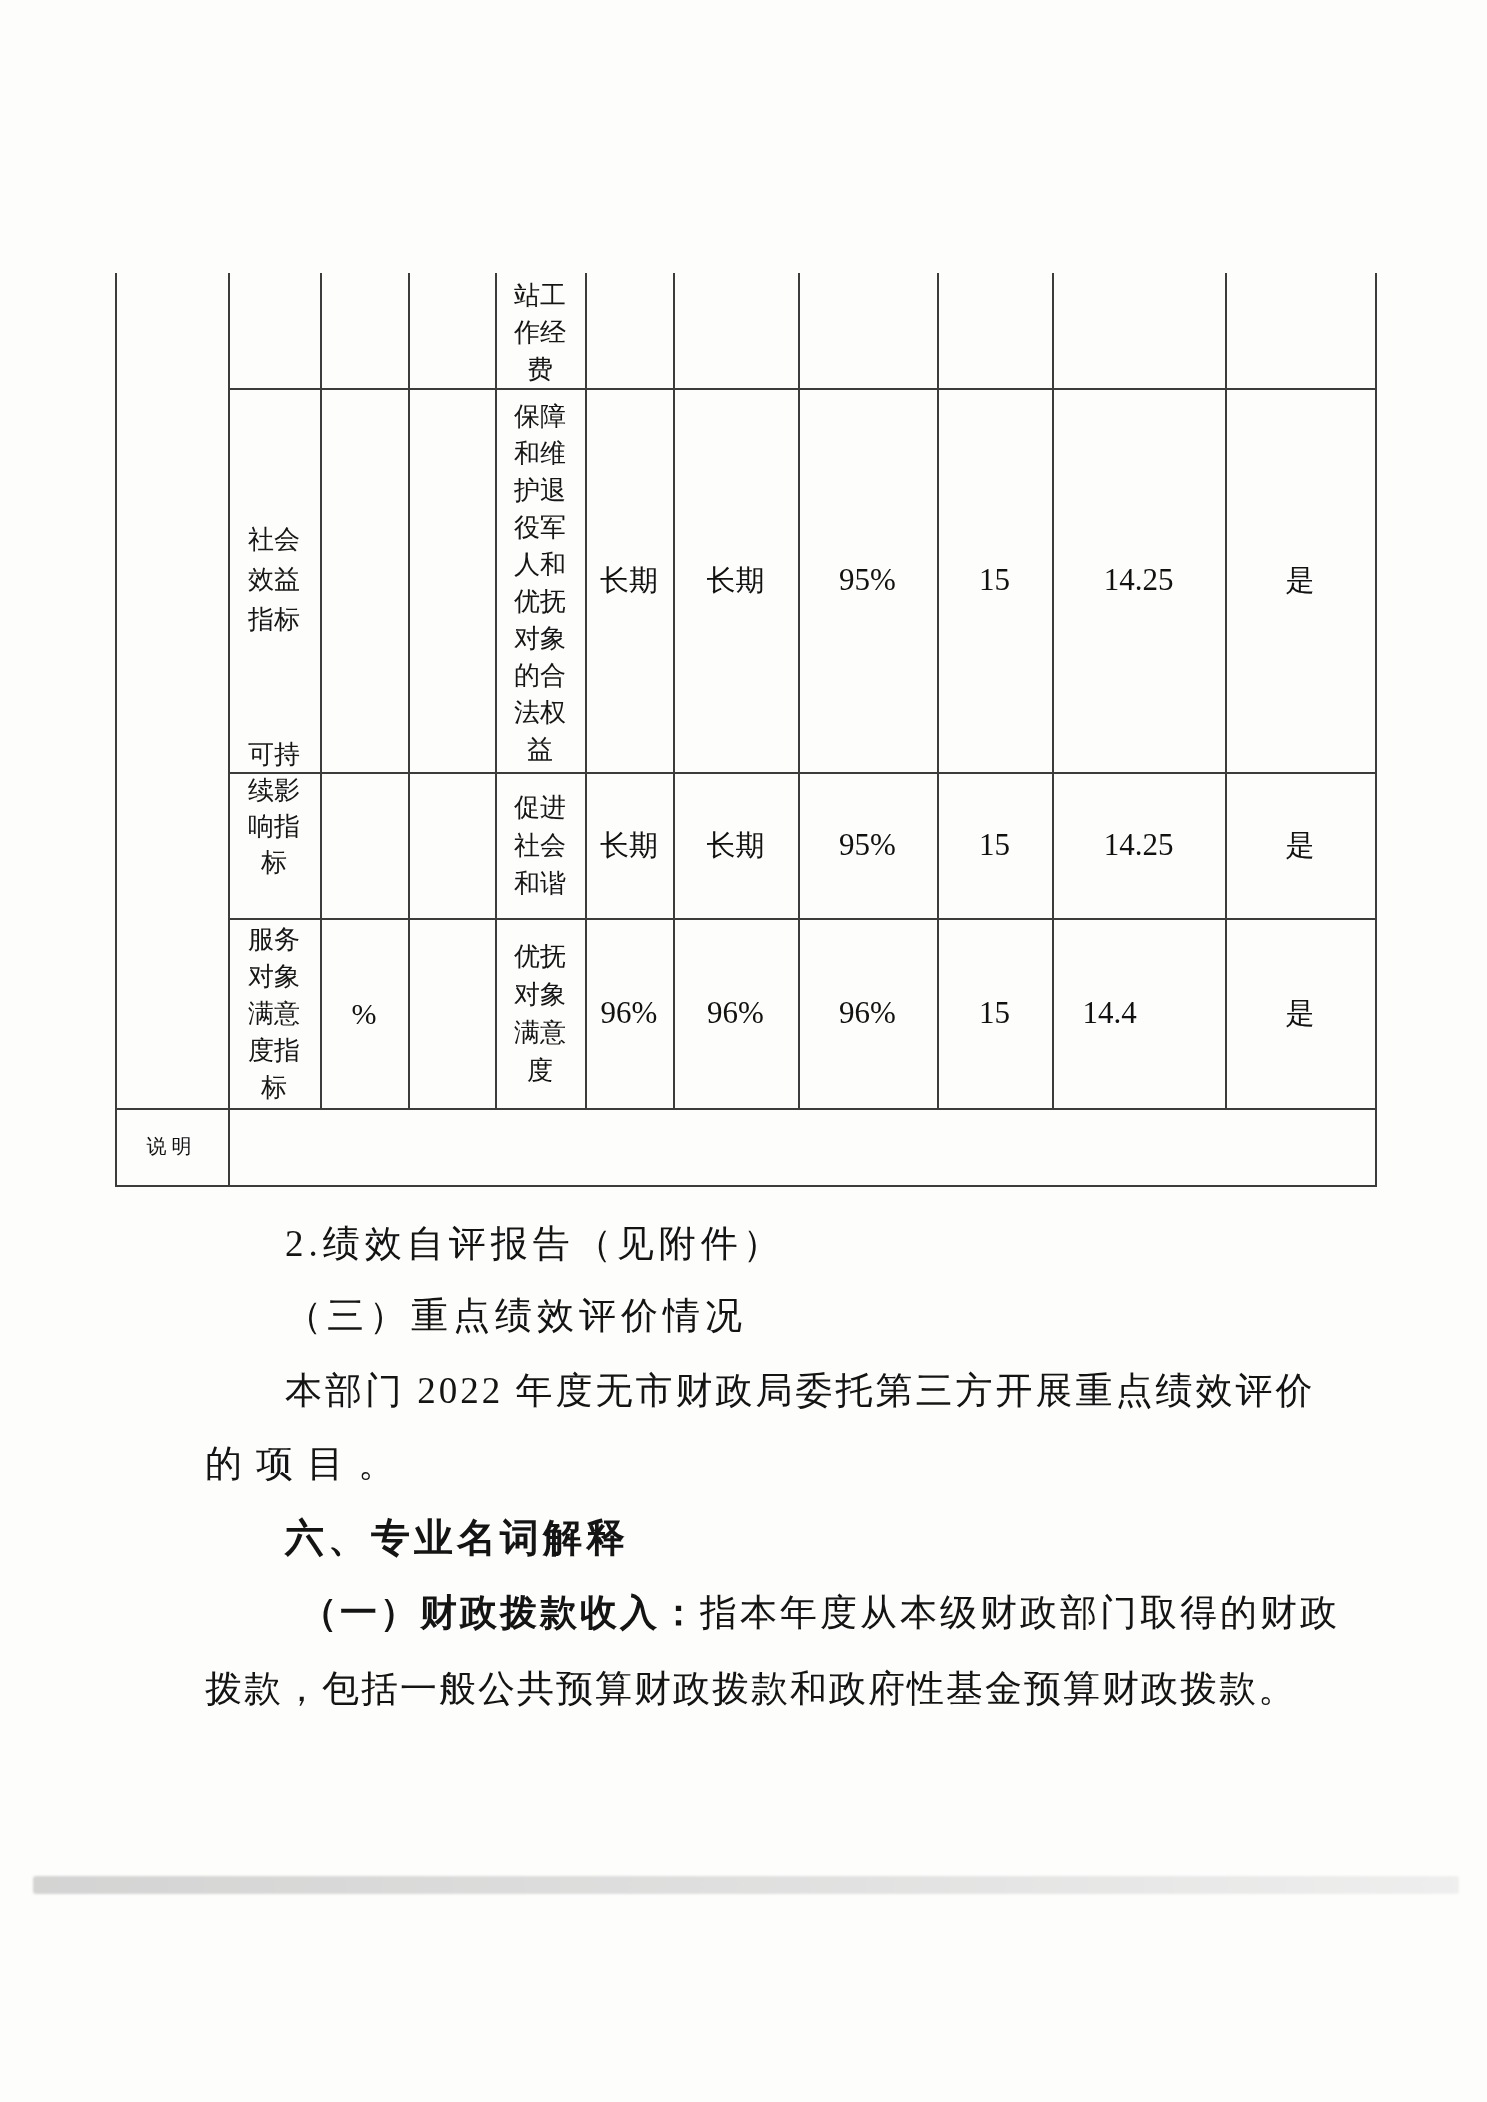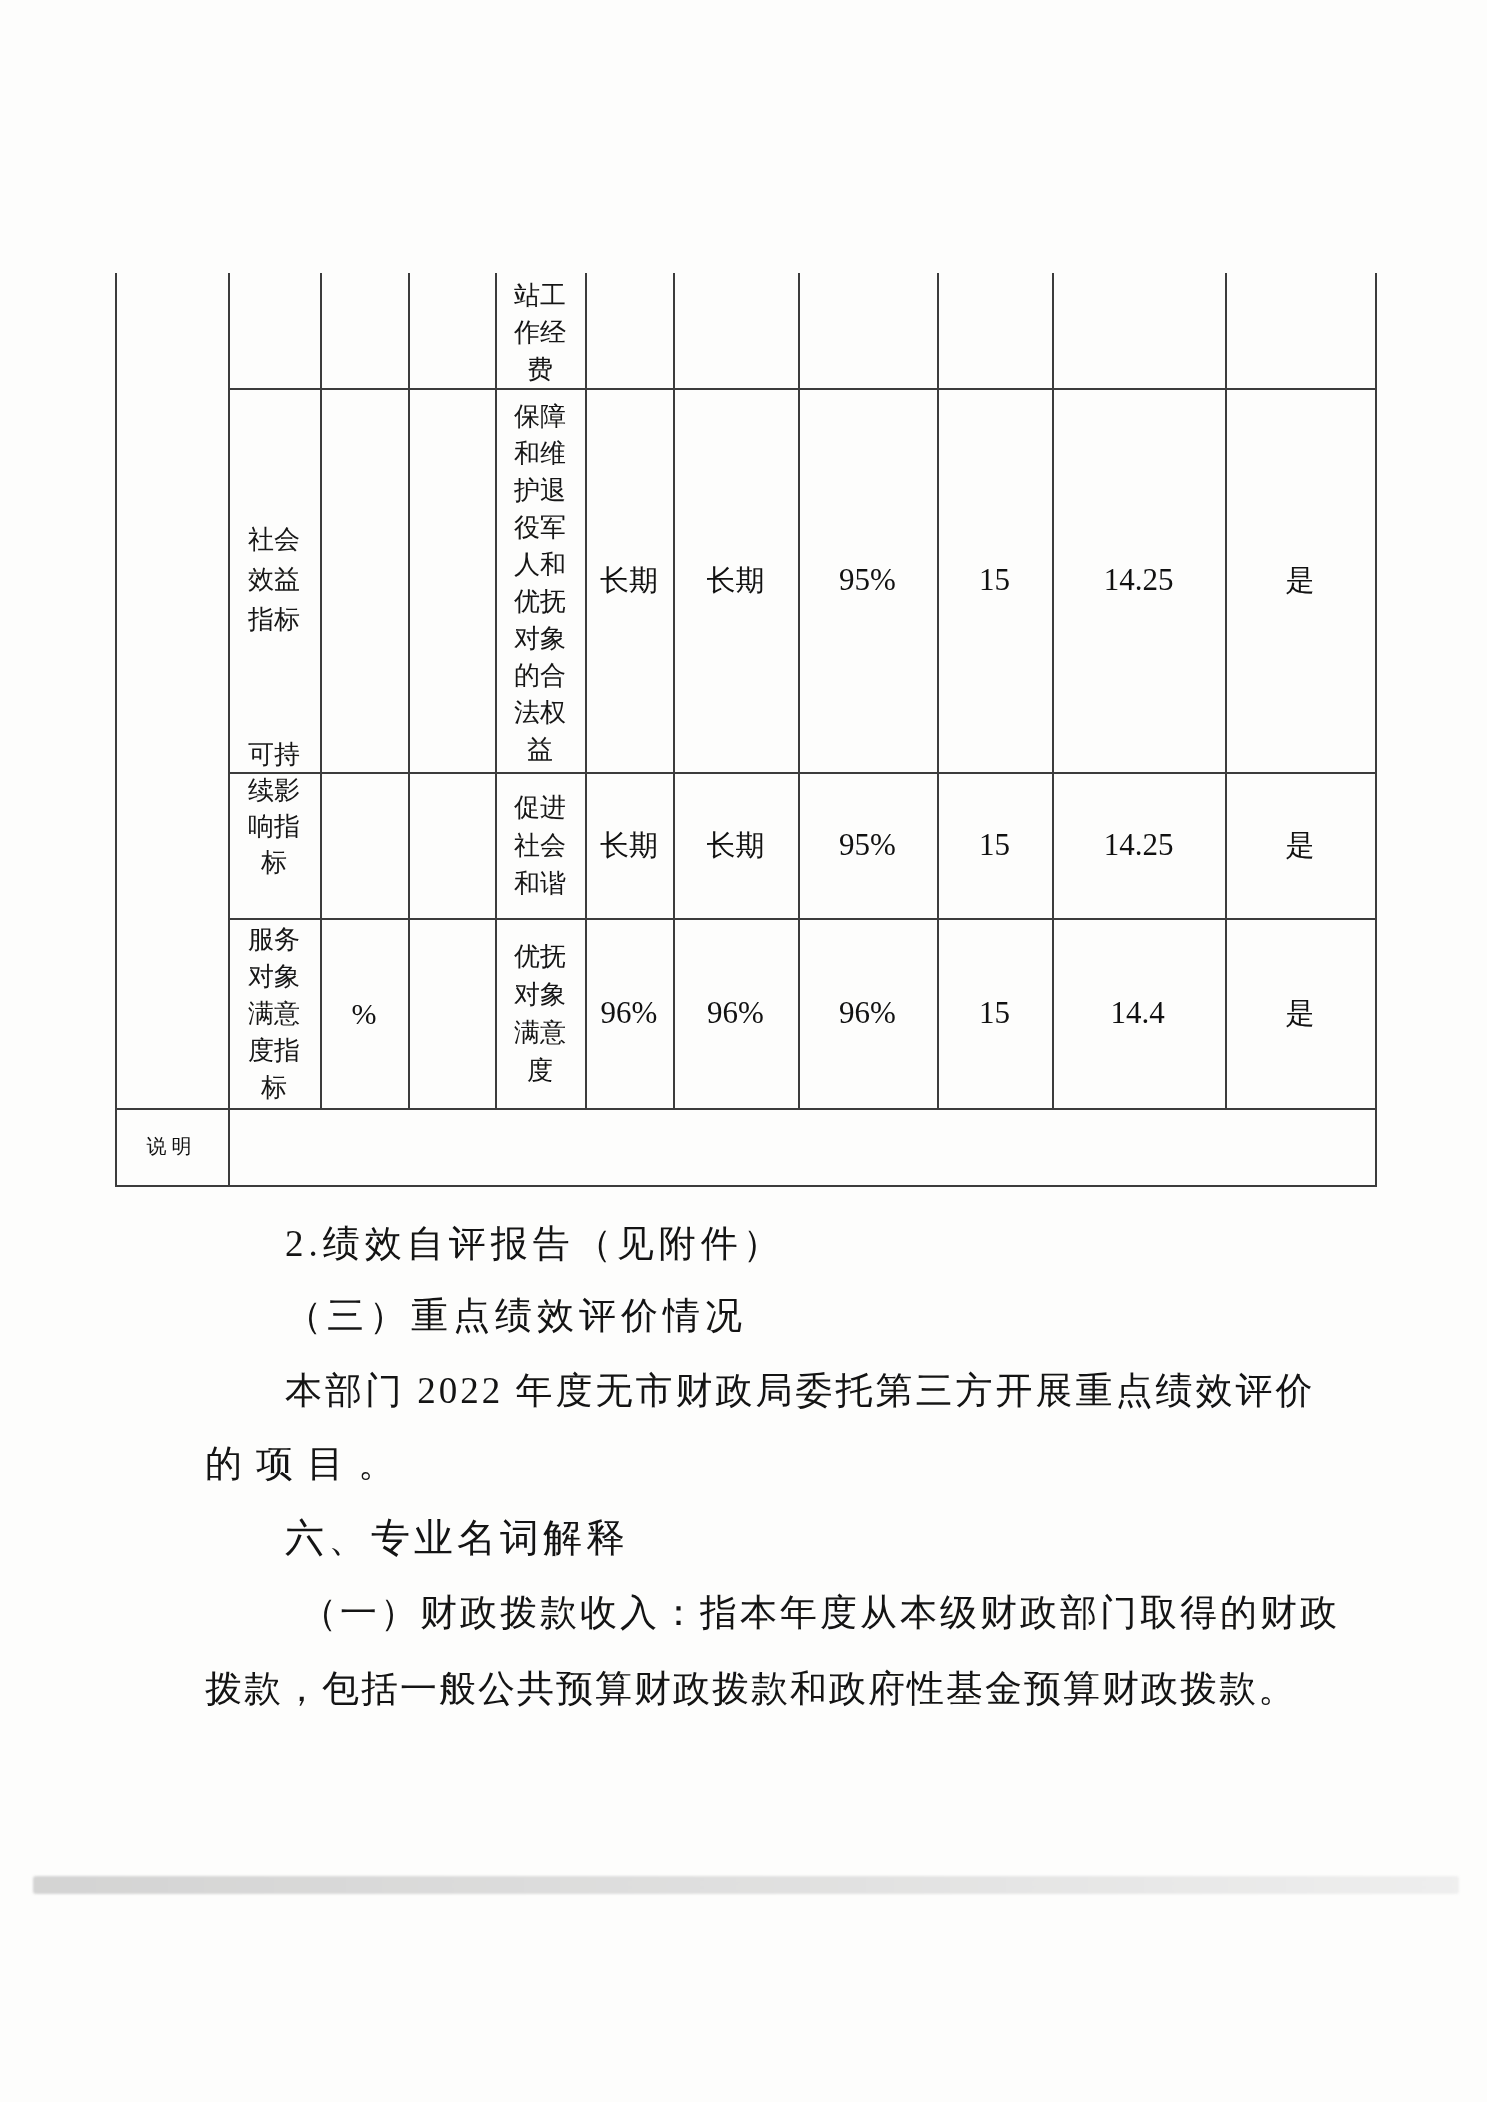--- a/index.html
+++ b/index.html
@@ -22,21 +22,21 @@
   }
   .val{
     position:absolute;text-align:center;
     font-size:31px;line-height:36px;color:#111;
   }
   .valcjk{font-size:29px;}
   .bodyline{
     position:absolute;white-space:nowrap;
     font-size:37px;line-height:48px;color:#141414;
   }
-  .heiti{font-family:"Liberation Sans", sans-serif;font-weight:400;}
+  .heiti{font-family:"Liberation Sans", sans-serif;font-weight:700;}
   .streak{
     position:absolute;left:33px;top:1876px;width:1426px;height:18px;
     background:linear-gradient(to right,#b9b9b9 0%,#cfcfcf 55%,#e6e6e6 100%);
     opacity:.6;filter:blur(1px);border-radius:3px;
   }
 </style>
 </head>
 <body>
 
 <div id="page">
@@ -82,21 +82,21 @@
     <div class="val" style="left:1052px;top:827px;width:173px;">14.25</div>
     <div class="val valcjk" style="left:1225px;top:827px;width:150px;">是</div>
 
     <div class="cellwrap" style="left:243px;top:921px;line-height:37px;">服务对象满意度指标</div>
     <div class="val valcjk" style="left:320px;top:996px;width:88px;font-size:30px;">%</div>
     <div class="cellwrap" style="left:509px;top:938px;line-height:38px;">优抚对象满意度</div>
     <div class="val" style="left:585px;top:995px;width:88px;">96%</div>
     <div class="val" style="left:673px;top:995px;width:125px;">96%</div>
     <div class="val" style="left:798px;top:995px;width:139px;">96%</div>
     <div class="val" style="left:937px;top:995px;width:115px;">15</div>
-    <div class="val" style="left:1048px;top:995px;width:179px;">14.4</div>
+    <div class="val" style="left:1020px;top:995px;width:179px;">14.4</div>
     <div class="val valcjk" style="left:1225px;top:995px;width:150px;">是</div>
 
     <div class="val valcjk" style="left:115px;top:1128px;width:113px;font-size:20px;letter-spacing:5px;">说明</div>
   </div>
 
   <div class="bodyline" style="left:285px;top:1220px;letter-spacing:5px;">2.绩效自评报告（见附件）</div>
 
   <div class="bodyline" style="left:285px;top:1294px;letter-spacing:5px;font-family:Liberation Mono, monospace;">（三）重点绩效评价情况</div>
 
   <div class="bodyline" style="left:285px;top:1367px;letter-spacing:3px;">本部门 2022 年度无市财政局委托第三方开展重点绩效评价</div>

